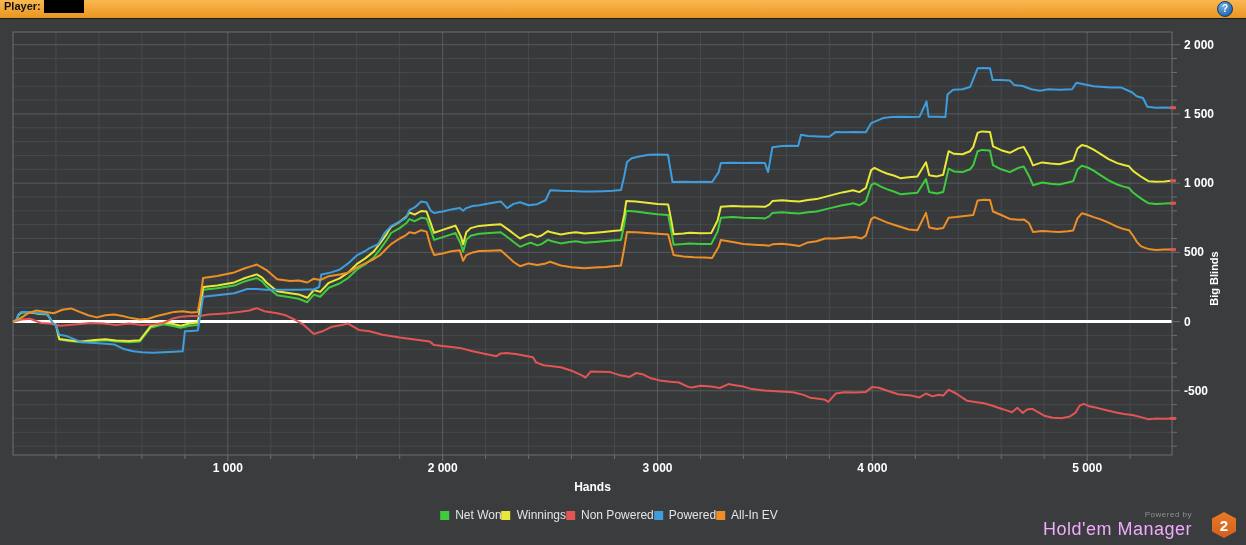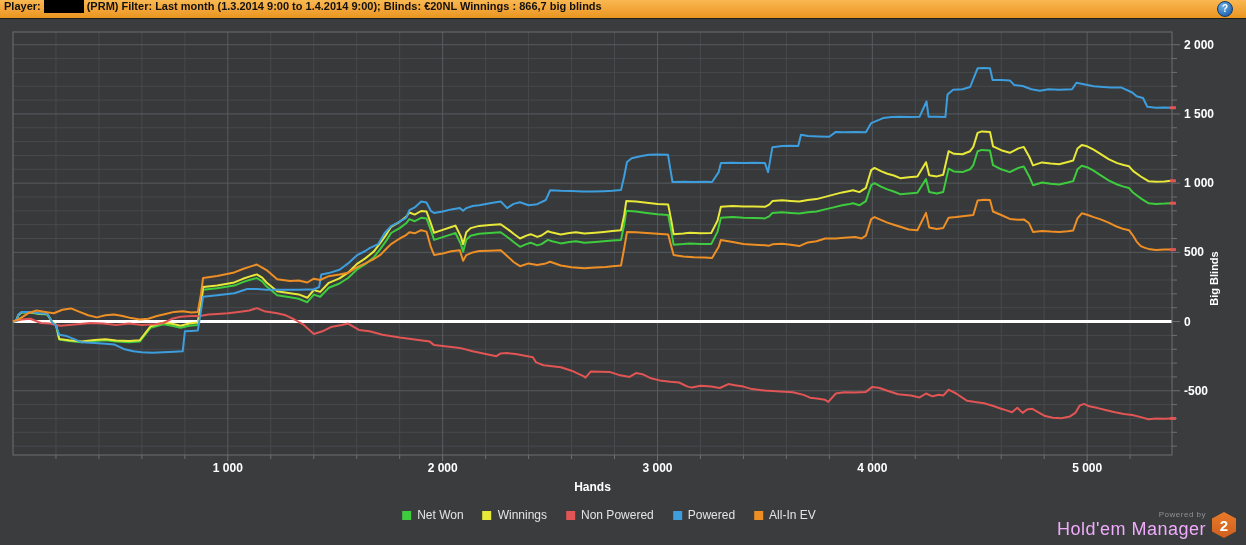--- a/index.html
+++ b/index.html
@@ -28,48 +28,47 @@
     background:radial-gradient(circle at 35% 30%,#6db0e8,#2a6cb4 70%,#1a4a84);
     border:1px solid #143d6e;
     color:#fff;font-size:10px;font-weight:bold;text-align:center;line-height:14px;
   }
   
   .chart-wrap{position:absolute;left:0;top:18px;width:1246px;height:527px;}
   svg{display:block;}
   
   .legend{
     position:absolute;left:50%;top:507px;transform:translateX(calc(-50% - 14px));
-    display:flex;align-items:center;gap:19px;height:16px;
+    display:flex;align-items:center;height:16px;
     font-size:12px;color:#e4e4e4;white-space:nowrap;
   }
   .legend-item{display:flex;align-items:center;gap:6px;cursor:default;}
   .swatch{width:9px;height:9px;display:inline-block;}
   
   .branding{
     position:absolute;right:10px;bottom:5px;
-    display:flex;align-items:center;gap:6px;
+    display:flex;align-items:center;gap:20px;
   }
   .brand-text{display:flex;flex-direction:column;align-items:flex-end;}
   .powered{font-size:8px;color:#8f9294;letter-spacing:.5px;}
   .appname{font-size:18px;color:#f0abfc;letter-spacing:.5px;}
   .badge{
     width:24px;height:26px;
     clip-path:polygon(50% 0,100% 25%,100% 75%,50% 100%,0 75%,0 25%);
     background:linear-gradient(#e87a28,#cf5f1d);
     color:#fff;font-size:15px;font-weight:bold;
     display:flex;align-items:center;justify-content:center;
   }
 </style>
 </head>
 <body>
 
 <div class="topbar">
   <span class="pad">Player:</span>
   <span class="redacted"></span>
-  <span>(PRM) Filter:  Last month (1.3.2014 9:00 to 1.4.2014 9:00); Blinds: €20NL  Winnings : 866,7 big blinds</span>
   <span class="help-icon">?</span>
 </div>
 
 <div class="chart-wrap">
   <svg id="chart-svg" width="1246" height="527" viewBox="0 0 1246 527" xmlns="http://www.w3.org/2000/svg">
       <rect x="13" y="14" width="1159" height="423" fill="#37393b"></rect>
       <g stroke="#474a4e" stroke-width="1">
         <line x1="55.96570898980537" y1="14" x2="55.96570898980537" y2="437"></line>
         <line x1="98.93141797961074" y1="14" x2="98.93141797961074" y2="437"></line>
         <line x1="141.89712696941612" y1="14" x2="141.89712696941612" y2="437"></line>

